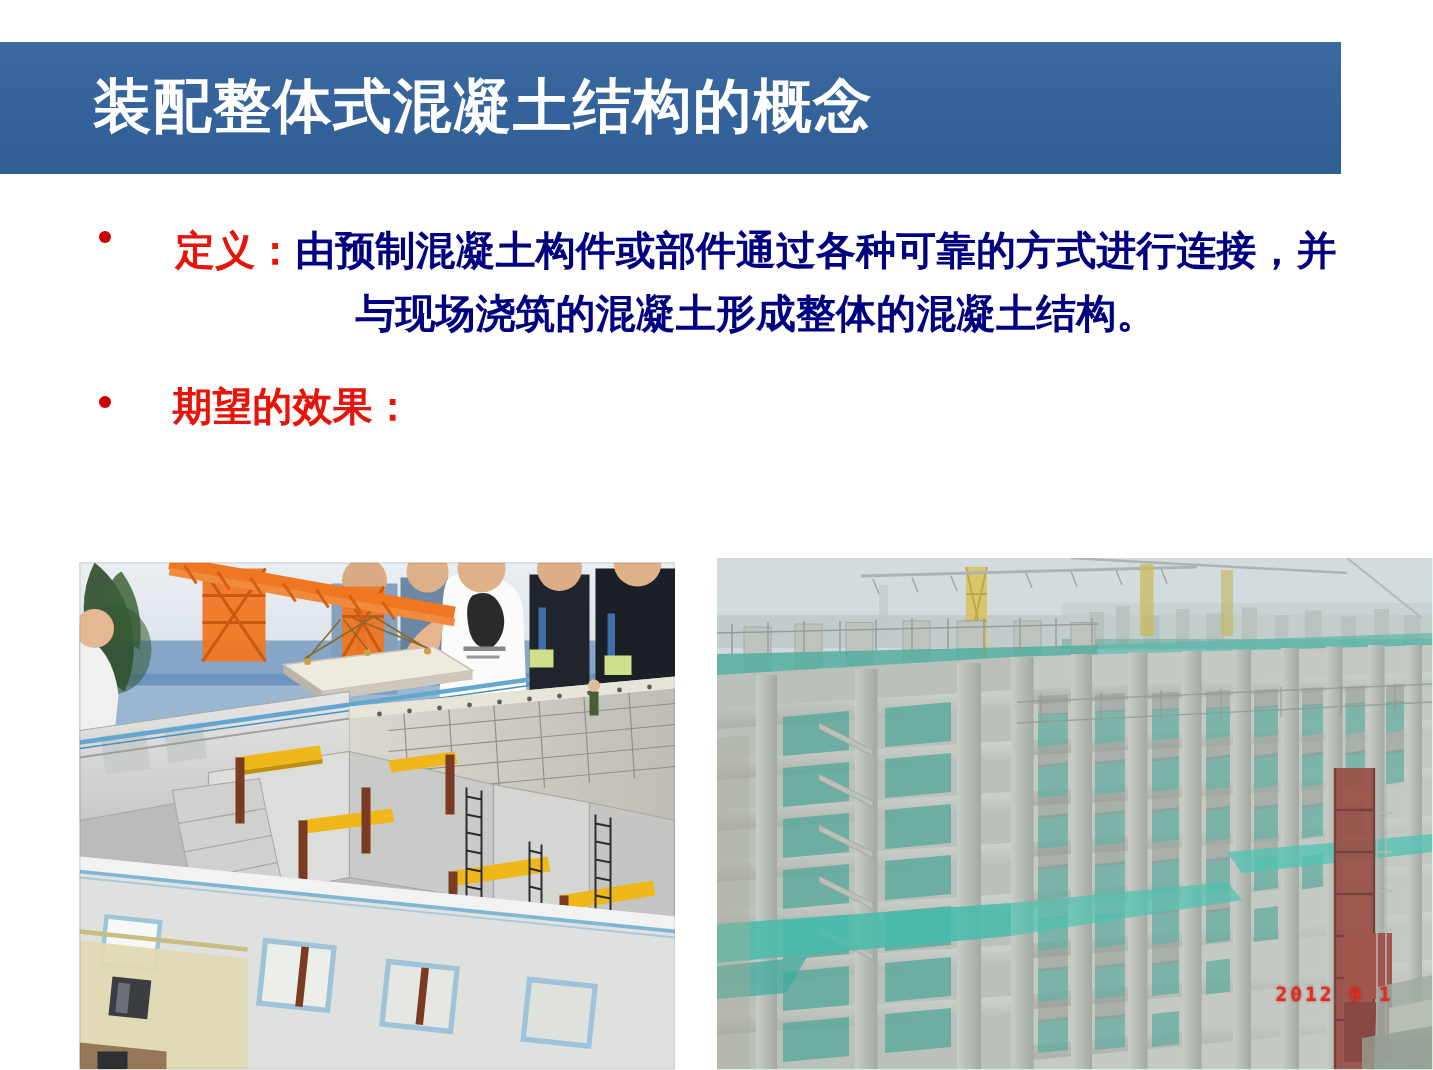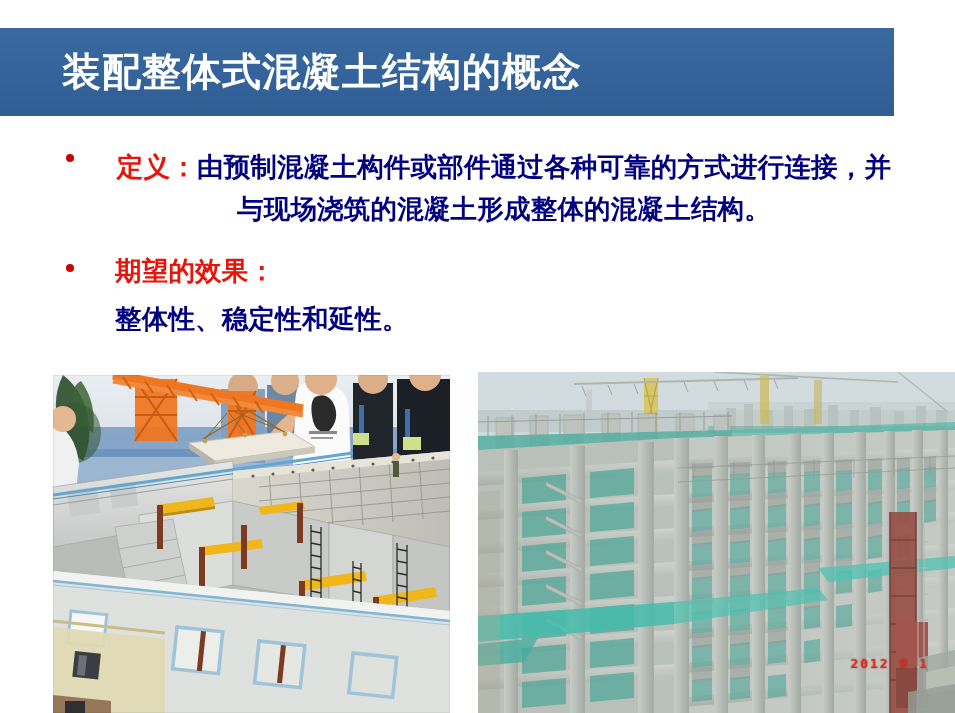--- a/index.html
+++ b/index.html
@@ -132,21 +132,21 @@
 <div id="content">
 
   <div class="bullet-row">
     <span class="bullet-dot"></span>
     <p class="para" id="p1"><span class="hl">定义：</span><span>由预制混凝土构件或部件通过各种可靠的方式进行连接，并与现场浇筑的混凝土形成整体的混凝土结构。</span></p>
   </div>
 
   <div class="bullet-row" style="margin-top:10px">
     <span class="bullet-dot" style="top:24px"></span>
     <p class="para" id="p2"><span class="hl">期望的效果：</span></p>
-    <p class="para" id="p3"><span class="indent2">整体性、稳定性和延性。</span></p>
+    <p class="para" id="p3"></p>
   </div>
 
 </div>
 
 <div class="photo" id="photo-left">
   <svg viewBox="0 0 397 338" preserveAspectRatio="none">
     <defs>
       <linearGradient id="lgWall" x1="0" y1="0" x2="0" y2="1">
         <stop offset="0" stop-color="#e6e6e4"></stop>
         <stop offset="1" stop-color="#c7c9c8"></stop>

